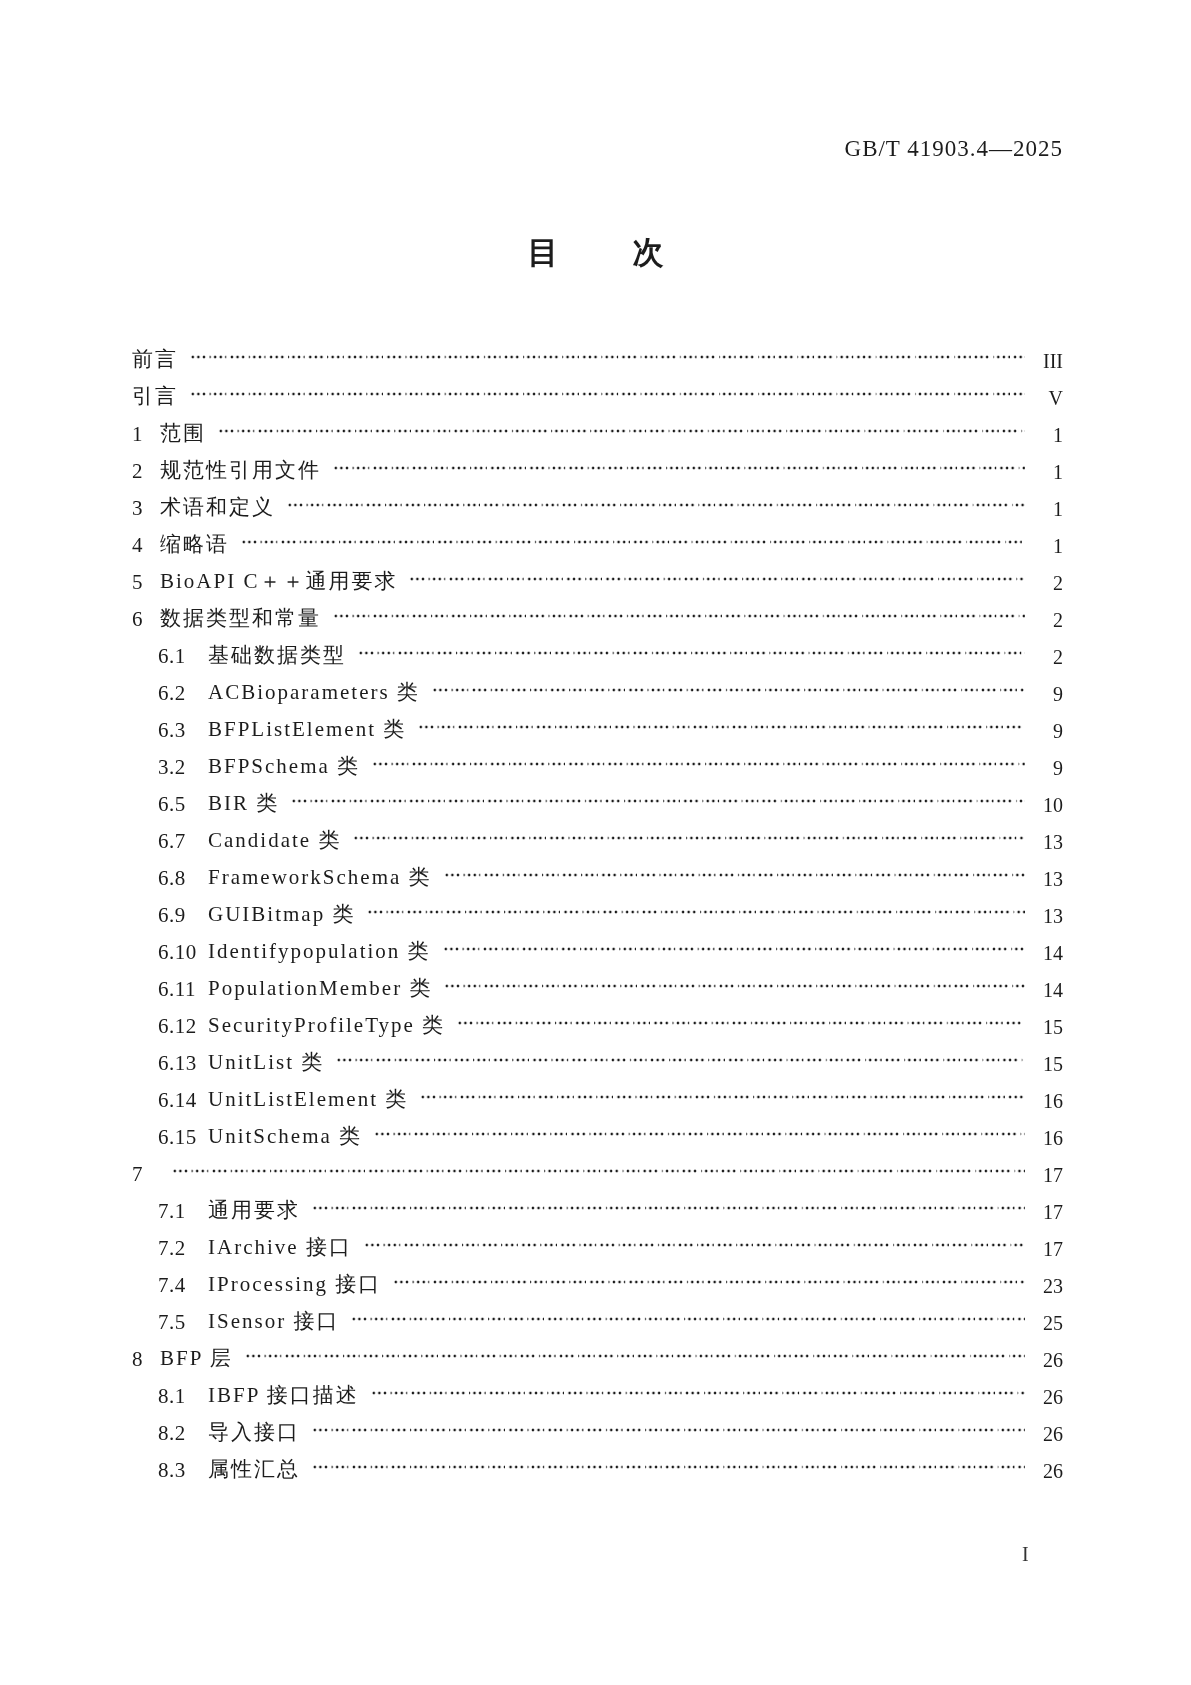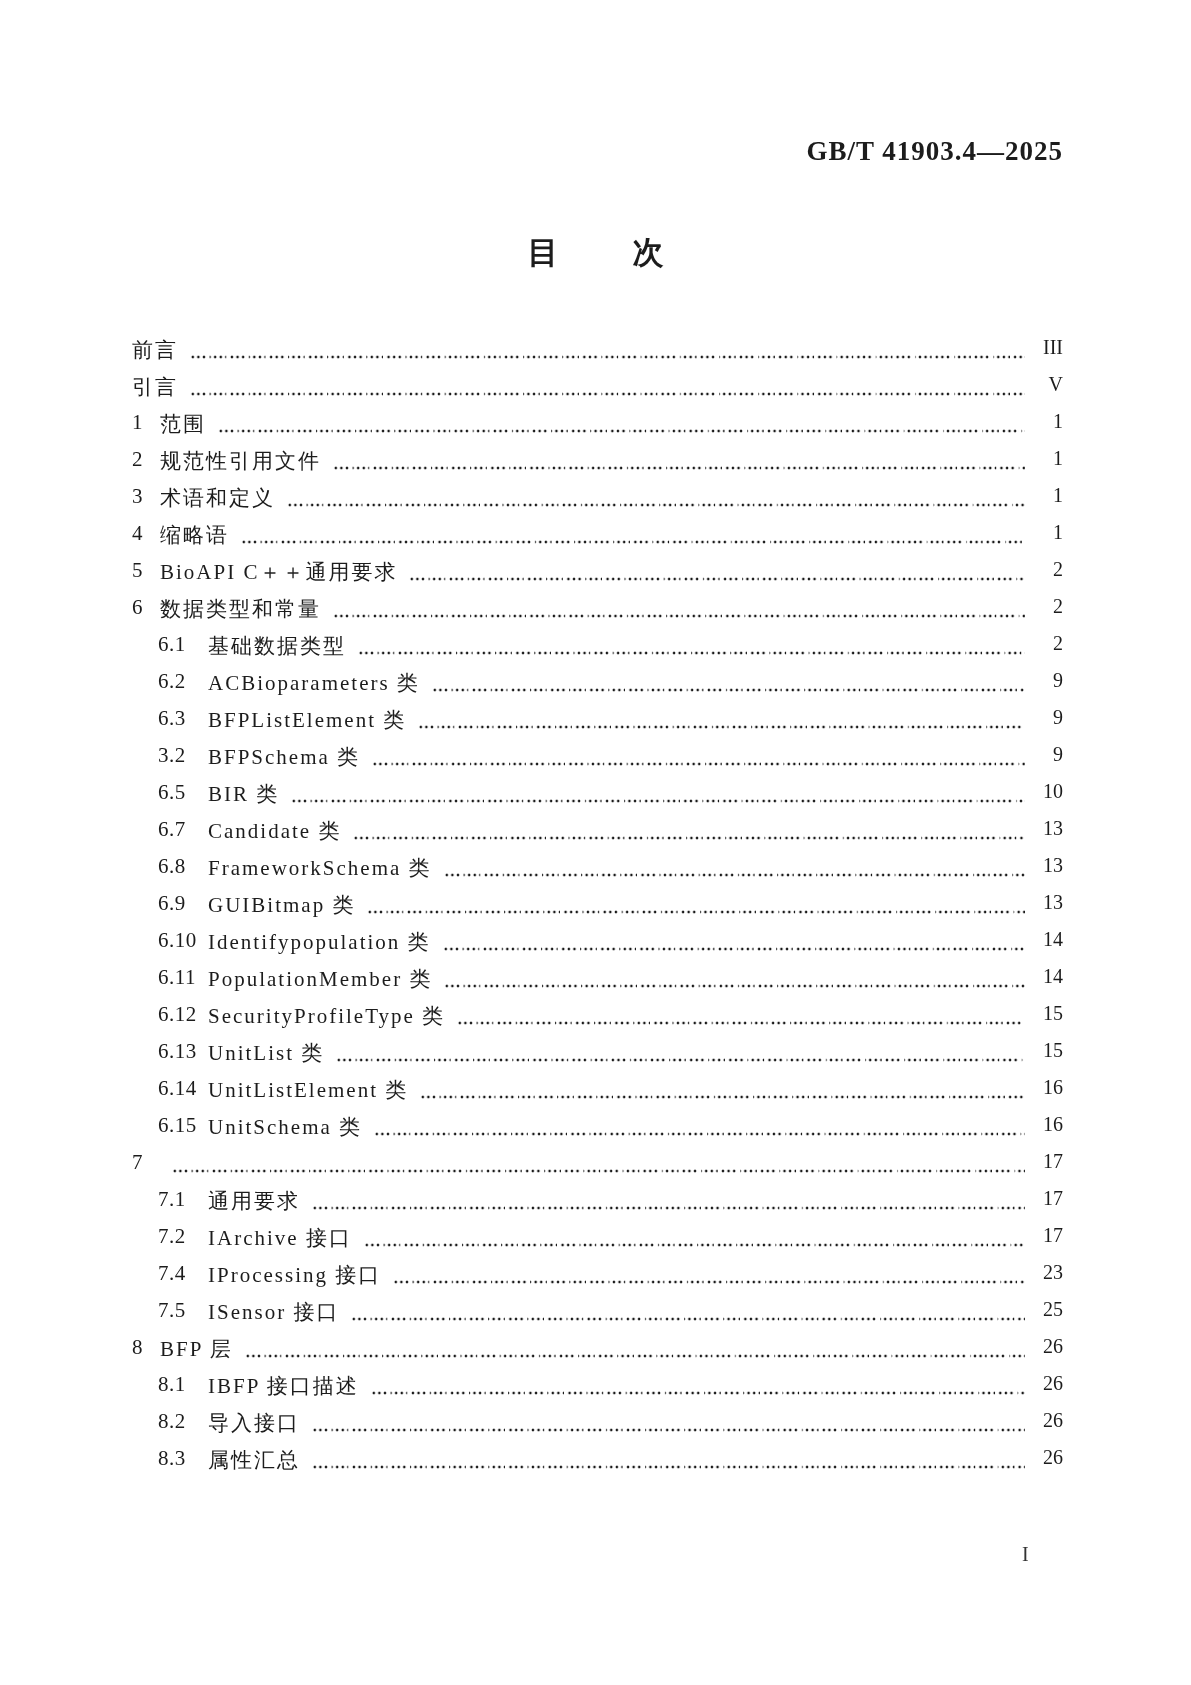--- a/index.html
+++ b/index.html
@@ -14,22 +14,22 @@
     font-family: "Liberation Serif", "DejaVu Serif", serif;
     color: #1c1c1c;
     overflow: hidden;
   }
 
   
   .doc-code {
     position: absolute;
     top: 136px;
     right: 128px;
-    font-size: 27px;
-    font-weight: bold;
+    font-size: 23px;
+    font-weight: normal;
     letter-spacing: 1px;
     white-space: nowrap;
   }
 
   
   .doc-title {
     position: absolute;
     top: 232px;
     left: 0;
     width: 100%;
@@ -44,21 +44,21 @@
   .toc {
     position: absolute;
     top: 336px;
     left: 0;
     width: 100%;
     padding: 0 128px 0 132px;
     box-sizing: border-box;
   }
   .toc-row {
     display: flex;
-    align-items: flex-start;
+    align-items: flex-end;
     height: 37px;
     font-size: 21px;
     white-space: nowrap;
   }
   .toc-row .num {
     flex: 0 0 28px;
     letter-spacing: 0.5px;
   }
   .toc-row.lvl1 {
     padding-left: 26px;

